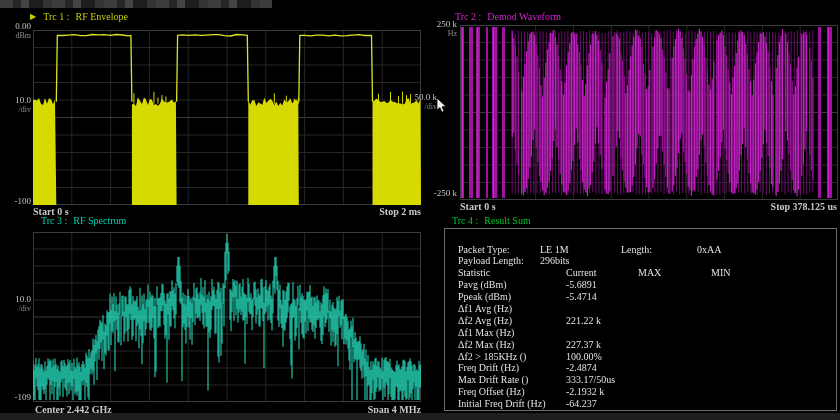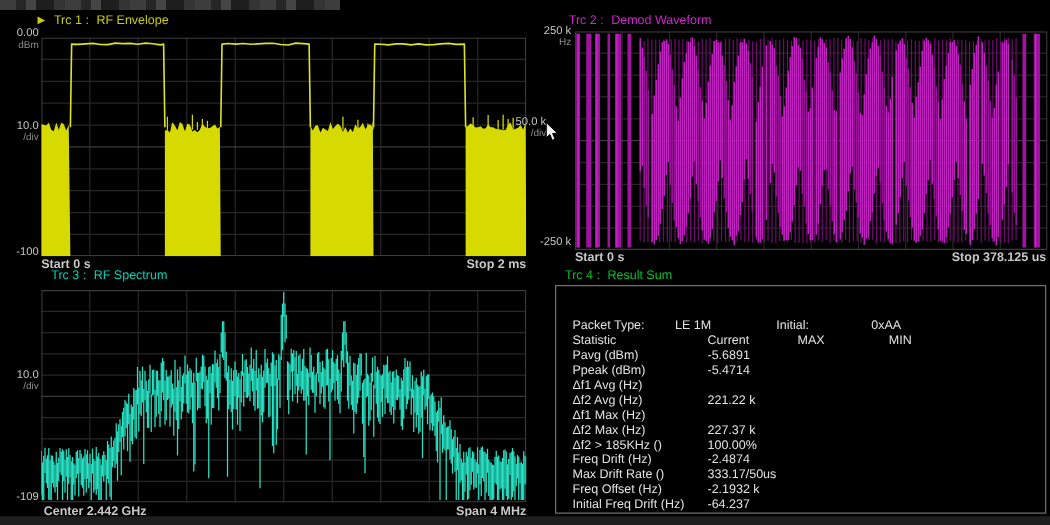--- a/index.html
+++ b/index.html
@@ -1,17 +1,17 @@
 <!DOCTYPE html>
 <html><head>
 <meta charset="utf-8">
 <style>
   html,body{margin:0;padding:0;background:#000;}
   .screen{position:relative;width:840px;height:420px;background:#000;overflow:hidden;
-          font-family:Liberation Sans, sans-serif;}
+          font-family:Liberation Serif, serif;}
   .topblur{position:absolute;left:0;top:0;width:272px;height:8px;
            background:repeating-linear-gradient(90deg,#3d3d3d 0 13px,#262626 13px 21px,#454545 21px 29px,#1e1e1e 29px 43px,#343434 43px 52px);}
   .footerstrip{position:absolute;left:0;top:413px;width:840px;height:7px;background:#1e1e1e;}
   .phdr{position:absolute;font-size:10px;line-height:11px;white-space:nowrap;}
   .phdr .sp{margin-right:6px;}
   #h1{left:30px;top:11px;color:#c9cf00;}
   #h1 .tri{font-size:8px;margin-right:7px;position:relative;top:-1px;}
   #h2{left:455px;top:11px;color:#d024d0;}
   #h3{left:41px;top:215px;color:#00d2b4;}
   #h4{left:452px;top:215px;color:#00c32c;}
@@ -858,22 +858,26 @@
   <div class="blab" id="b3l">Center 2.442 GHz</div>
   <div class="blab" id="b3r">Span 4 MHz</div>
 
   <div class="phdr" id="h4">
     <span class="sp">Trc 4 :</span><span>Result Sum</span>
   </div>
   <div class="tbox" id="result-table">
     <div class="trow">
       <span class="c0">Packet Type:</span>
       <span class="cV">LE 1M</span>
-      <span class="cP">Initial:</span>
+      <span class="cP">Length:</span>
       <span class="cPV">0xAA</span>
+    </div>
+    <div class="trow">
+      <span class="c0">Payload Length:</span>
+      <span class="cV">296bits</span>
     </div>
     <div class="trow">
       <span class="c0">Statistic</span>
       <span class="c1">Current</span>
       <span class="c2">MAX</span>
       <span class="c3">MIN</span>
     </div>
   <div class="trow">
         <span class="c0">Pavg (dBm)</span>
         <span class="c1">-5.6891</span>

